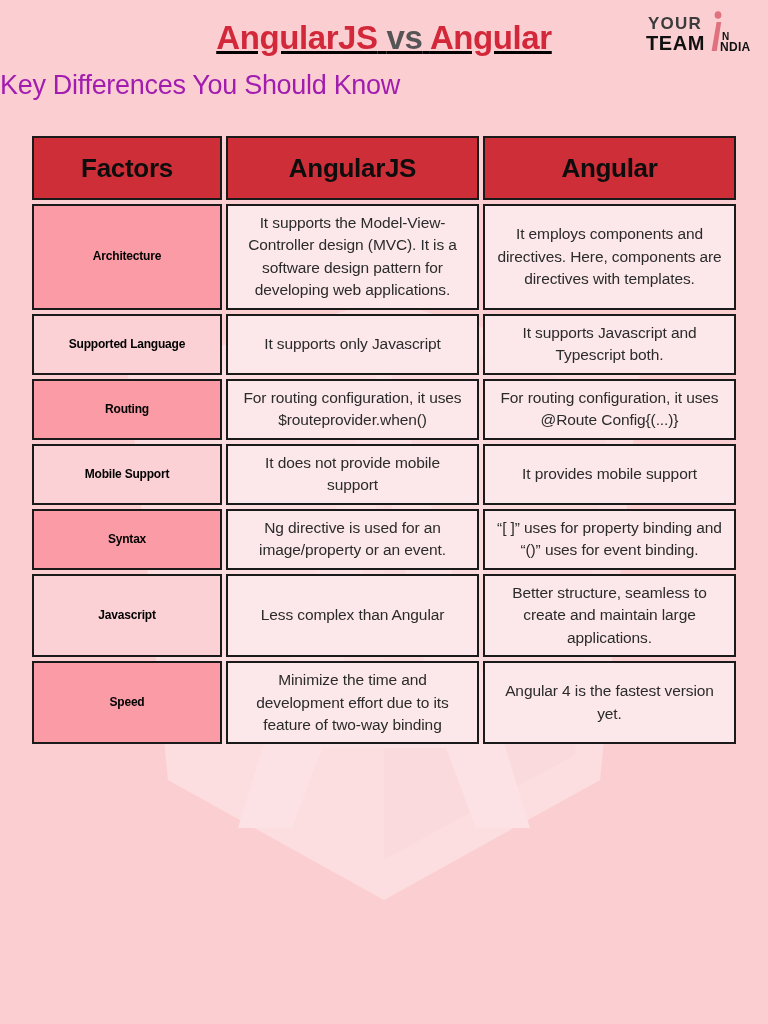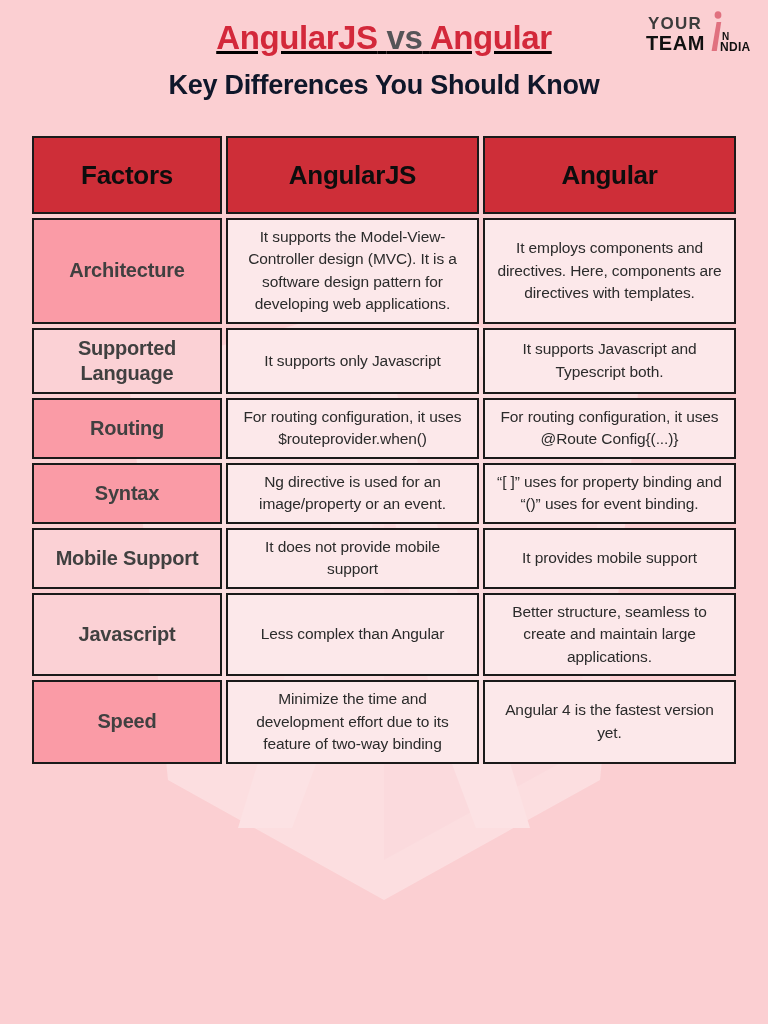--- a/index.html
+++ b/index.html
@@ -57,25 +57,25 @@
     font-weight: bold;
     letter-spacing: -0.4px;
     line-height: 1.1;
     white-space: nowrap;
     text-decoration: underline;
   }
   .t-red  { color: #d3283a; }
   .t-gray { color: #555558; }
 
   #subtitle {
-    text-align: center;
+    text-align: left;
     padding-top: 14px;
     font-size: 27px;
-    font-weight: bold;
-    color: #0f172a;
+    font-weight: normal;
+    color: #a21caf;
     letter-spacing: -0.3px;
     white-space: nowrap;
   }
 
   
   #compare-table {
     width: 706px;
     margin: 0 auto;
     border-collapse: separate;
     border-spacing: 4px 4px;
@@ -94,29 +94,29 @@
   .col-factor  { width: 190px; }
   .col-angjs   { width: 253px; }
   .col-ang     { width: 253px; }
 
   
   #compare-table thead th {
     background: #ce2e38;
     color: #0d0d0d;
     font-size: 26px;
     font-weight: bold;
-    height: 78px;
+    height: 64px;
     letter-spacing: -0.3px;
   }
 
   
   td.factor {
-    font-size: 20px;
+    font-size: 12px;
     font-weight: bold;
-    color: #404040;
+    color: #000000;
     line-height: 1.25;
     letter-spacing: -0.2px;
   }
   td.factor.shade-dark  { background: #fa9ba6; }
   td.factor.shade-light { background: #fbd1d5; }
 
   
   td.content {
     background: #fce8ea;
     font-size: 15.5px;
@@ -190,30 +190,30 @@
           <td class="factor shade-light">Supported Language</td>
           <td class="content">It supports only Javascript</td>
           <td class="content">It supports Javascript and Typescript both.</td>
         </tr>
         <tr>
           <td class="factor shade-dark">Routing</td>
           <td class="content">For routing configuration, it uses $routeprovider.when()</td>
           <td class="content">For routing configuration, it uses @Route Config{(...)}</td>
         </tr>
         <tr>
+          <td class="factor shade-light">Mobile Support</td>
+          <td class="content">It does not provide mobile support</td>
+          <td class="content">It provides mobile support</td>
+        </tr>
+        <tr>
           <td class="factor shade-dark">Syntax</td>
           <td class="content">Ng directive is used for an image/property or an event.</td>
           <td class="content">“[ ]” uses for property binding and “()” uses for event binding.</td>
         </tr>
         <tr>
-          <td class="factor shade-light">Mobile Support</td>
-          <td class="content">It does not provide mobile support</td>
-          <td class="content">It provides mobile support</td>
-        </tr>
-        <tr>
           <td class="factor shade-light">Javascript</td>
           <td class="content">Less complex than Angular</td>
           <td class="content">Better structure, seamless to create and maintain large applications.</td>
         </tr>
         <tr>
           <td class="factor shade-dark">Speed</td>
           <td class="content">Minimize the time and development effort due to its feature of two-way binding</td>
           <td class="content">Angular 4 is the fastest version yet.</td>
         </tr>
       </tbody>

